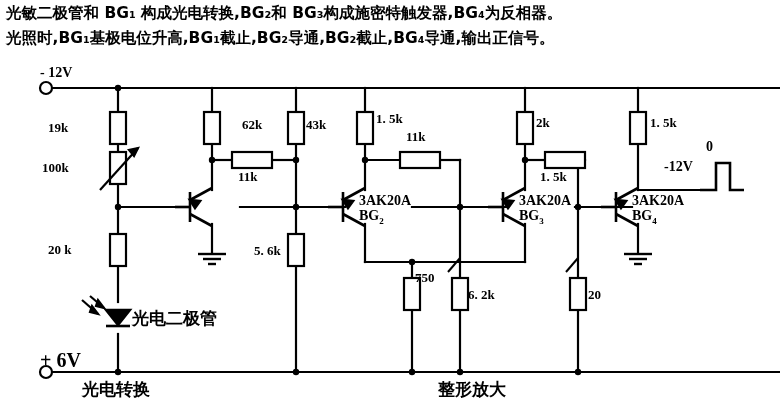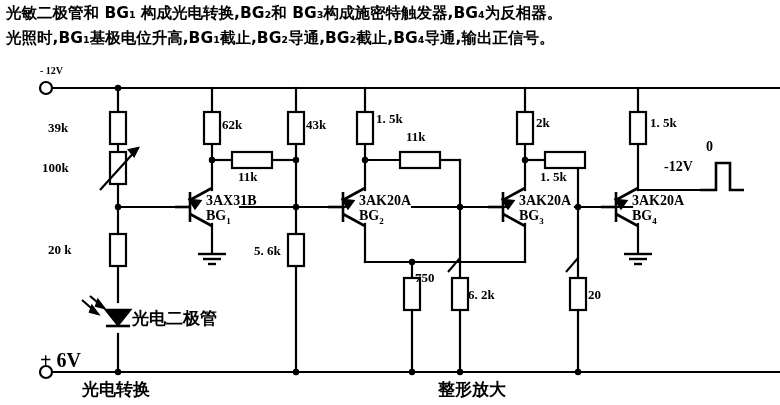--- a/index.html
+++ b/index.html
@@ -213,57 +213,53 @@
         <path d="M104 308 L96 306 L98 300 Z" fill="#000"></path>
       </g>
     </g>
 
     <g stroke="#000" stroke-width="2.6" fill="none">
       <path d="M700 190 L716 190 L716 163 L730 163 L730 190 L744 190"></path>
     </g>
 
   </svg>
 
-  <div class="lbl" style="left:48px;  top:121px;">39k</div>
+  <div class="lbl" style="left:48px;  top:121px;">19k</div>
   <div class="lbl" style="left:42px;  top:161px;">100k</div>
   <div class="lbl" style="left:48px;  top:243px;">20 k</div>
-  <div class="lbl" style="left:222px; top:118px;">62k</div>
+  <div class="lbl" style="left:222px; top:118px;padding-left:20px;">62k</div>
   <div class="lbl" style="left:238px; top:170px;">11k</div>
   <div class="lbl" style="left:306px; top:118px;">43k</div>
   <div class="lbl" style="left:254px; top:244px;">5. 6k</div>
   <div class="lbl" style="left:376px; top:112px;">1. 5k</div>
   <div class="lbl" style="left:406px; top:130px;">11k</div>
   <div class="lbl" style="left:415px; top:271px;text-align:center;">750</div>
   <div class="lbl" style="left:468px; top:288px;">6. 2k</div>
   <div class="lbl" style="left:536px; top:116px;">2k</div>
   <div class="lbl" style="left:540px; top:170px;">1. 5k</div>
   <div class="lbl" style="left:588px; top:288px;">20</div>
   <div class="lbl" style="left:650px; top:116px;">1. 5k</div>
 
-  <div class="part" style="left:206px; top:194px;">
-    <span>3AX31B</span><br>
-    <span>BG</span><sub>1</sub>
-  </div>
 
   <div class="part" style="left:359px; top:194px;">
     <span>3AK20A</span><br>
     <span>BG</span><sub>2</sub>
   </div>
 
   <div class="part" style="left:519px; top:194px;">
     <span>3AK20A</span><br>
     <span>BG</span><sub>3</sub>
   </div>
 
   <div class="part" style="left:632px; top:194px;">
     <span>3AK20A</span><br>
     <span>BG</span><sub>4</sub>
   </div>
 
-  <div class="lbl" style="left:40px; top:66px; font-size:10px;">- 12V</div>
+  <div class="lbl" style="left:40px; top:66px; font-size:14px;">- 12V</div>
   <div class="lbl" style="left:40px; top:350px; font-size:20px;">+ 6V</div>
 
   <div class="lbl cn" style="left:132px; top:310px;">光电二极管</div>
 
   <div class="lbl cn" style="left:82px; top:381px;">光电转换</div>
   <div class="lbl cn" style="left:438px; top:381px;">整形放大</div>
 
   <div class="lbl" style="left:706px; top:140px; font-size:14px;">0</div>
   <div class="lbl" style="left:664px; top:160px; font-size:14px;">-12V</div>
 

